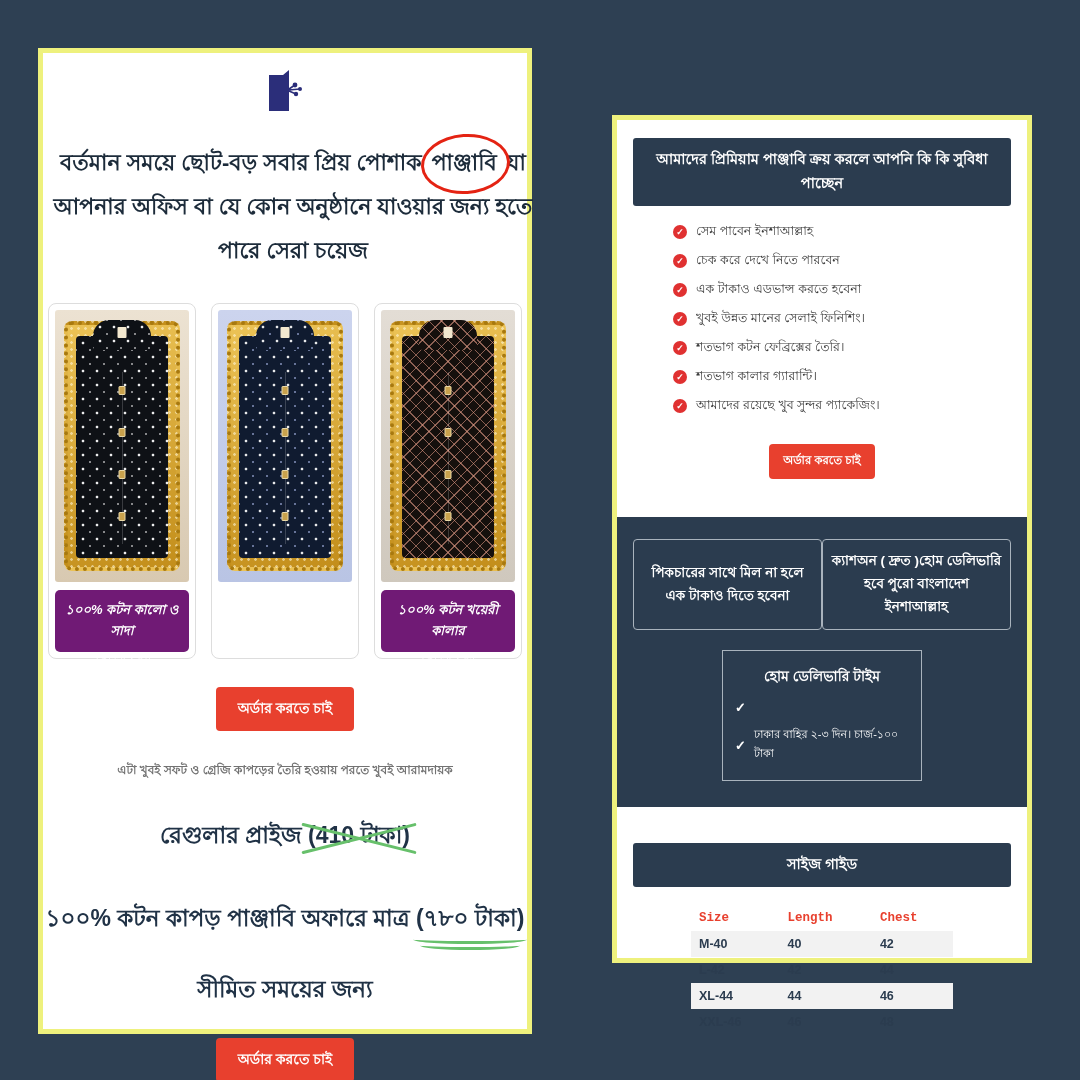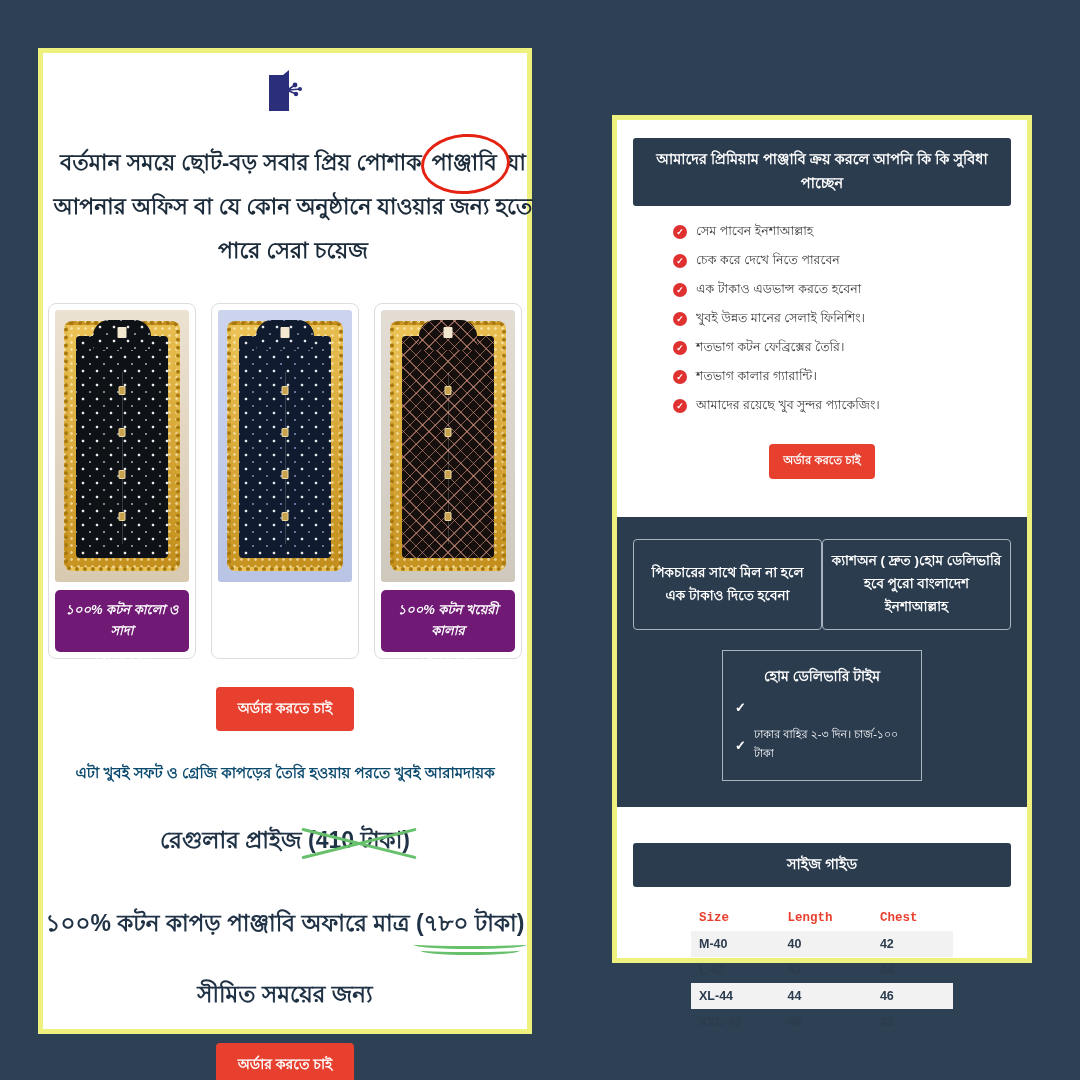--- a/index.html
+++ b/index.html
@@ -71,21 +71,21 @@
                text-align:center; padding:10px 4px 12px; height:62px;font-style:italic; }
   .label-name { font-size:13px; font-weight:bold; }
   .label-code { font-size:11.5px; margin-top:10px; }
 
   .order-btn { display:block; margin:28px auto 0; background:#e8402e; color:#fff;
                border:none; border-radius:4px; font-weight:bold; cursor:pointer;
                font-family:"Liberation Sans", sans-serif; }
   .order-btn.big   { font-size:14px; padding:10px 22px; }
   .order-btn.small { font-size:11.5px; padding:8px 14px; }
 
-  .comfort { text-align:center; color:#0c4a6e; font-weight:bold; font-size:15px; margin-top:30px; }
+  .comfort { text-align:center; color:#737373; font-weight:bold; font-size:12px; margin-top:30px; }
   .price-line { text-align:center; font-size:23px; font-weight:bold; color:#203246; }
   .price-regular { margin-top:36px; }
   .price-offer   { margin-top:44px; }
   .limited       { margin-top:32px; }
   .strike-x { position:relative; display:inline-block; }
   .strike-x::before, .strike-x::after {
     content:""; position:absolute; left:-8%; right:-8%; top:50%; height:3px;
     background:#67c06b; border-radius:2px;
   }
   .strike-x::before { transform:rotate(14deg); }

